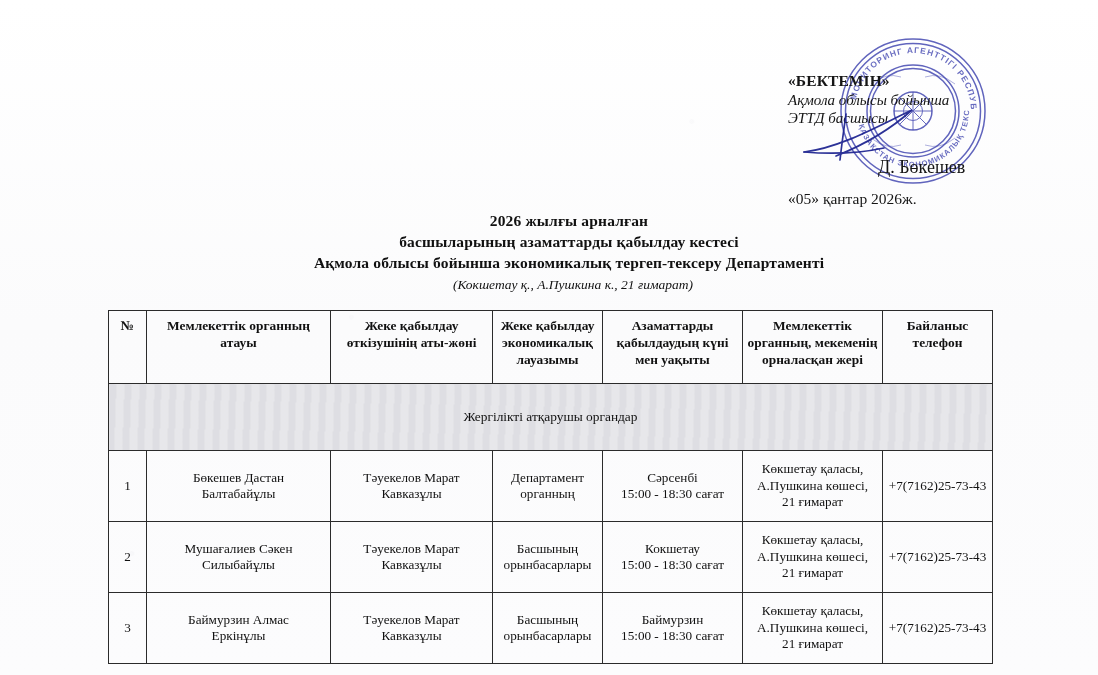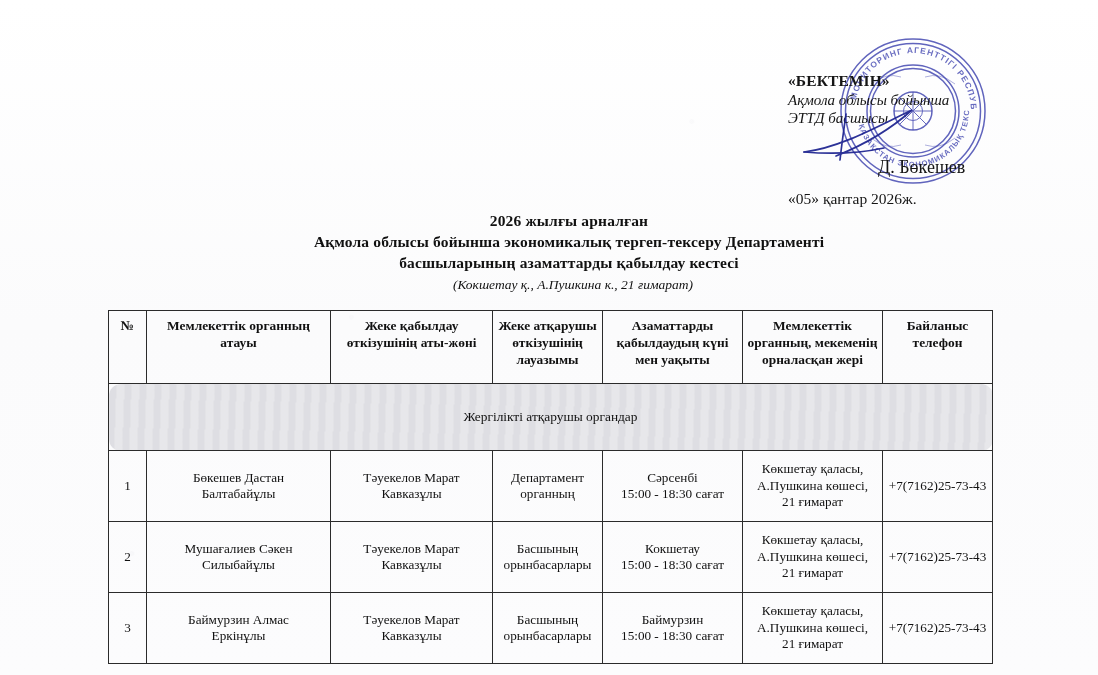--- a/index.html
+++ b/index.html
@@ -150,21 +150,20 @@
   .section-row td {
     height: 22px;
     font-weight: bold;
     font-size: 13.4px;
     padding: 1px 20px;
     background:
       repeating-linear-gradient(92deg, rgba(165,165,178,0.16) 0 7px, rgba(205,205,214,0.07) 7px 15px),
       #e9e9ec;
     border-top: 1.15px solid #2b2b2b;
     border-bottom: 1.15px solid #2b2b2b;
-    border-radius: 12px;
   }
 
   .cell-line { display: block; white-space: nowrap; }
 </style>
 </head>
 <body>
 
 <div class="paper-noise"></div>
 
 <svg class="stamp" viewBox="0 0 150 150">
@@ -205,41 +204,41 @@
 <div class="approval-block">
   <div class="approval-title">«БЕКТЕМІН»</div>
   <div class="approval-line">Ақмола облысы бойынша</div>
   <div class="approval-line">ЭТТД басшысы</div>
   <div class="signer-row">Д. Бөкешев</div>
   <div class="approval-date">«05» қантар 2026ж.</div>
 </div>
 
 <div class="doc-title">
   <div class="t-line">2026 жылғы арналған</div>
+  <div class="t-line">басшыларының азаматтарды қабылдау кестесі</div>
   <div class="t-line">Ақмола облысы бойынша экономикалық тергеп-тексеру Департаменті</div>
-  <div class="t-line">басшыларының азаматтарды қабылдау кестесі</div>
   <div class="t-sub">(Кокшетау қ., А.Пушкина к., 21 ғимарат)</div>
 </div>
 
 <table class="schedule-table">
   <colgroup>
     <col class="col-num">
       <col class="col-org">
       <col class="col-name">
       <col class="col-pos">
     <col class="col-time">
       <col class="col-place">
       <col class="col-phone">
   </colgroup>
   <thead>
     <tr>
       <th>№</th>
       <th>Мемлекеттік органның атауы</th>
       <th>Жеке қабылдау өткізушінің аты-жөні</th>
-      <th>Жеке атқарушы өткізушінің лауазымы</th>
+      <th>Жеке қабылдау экономикалық лауазымы</th>
       <th>Азаматтарды қабылдаудың күні мен уақыты</th>
       <th>Мемлекеттік органның, мекеменің орналасқан жері</th>
       <th>Байланыс телефон</th>
     </tr>
   </thead>
   <tbody>
     <tr class="section-row">
       <td colspan="7">Жергілікті атқарушы органдар</td>
     </tr>
 

